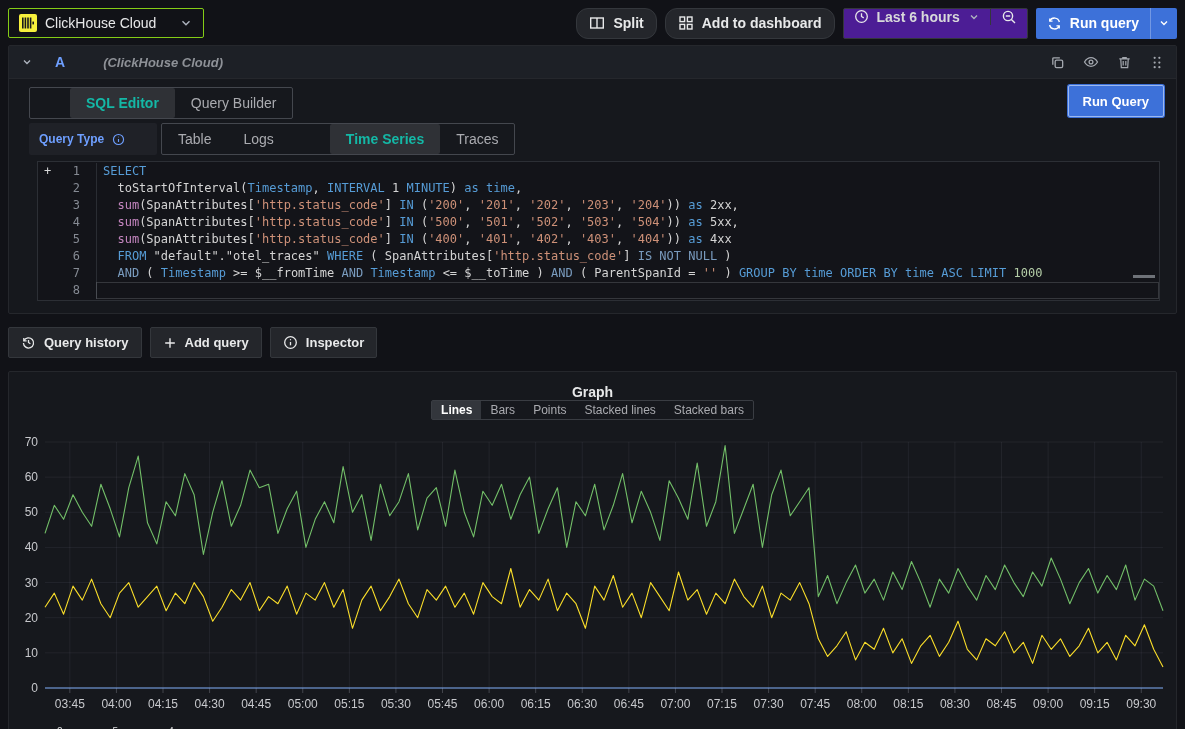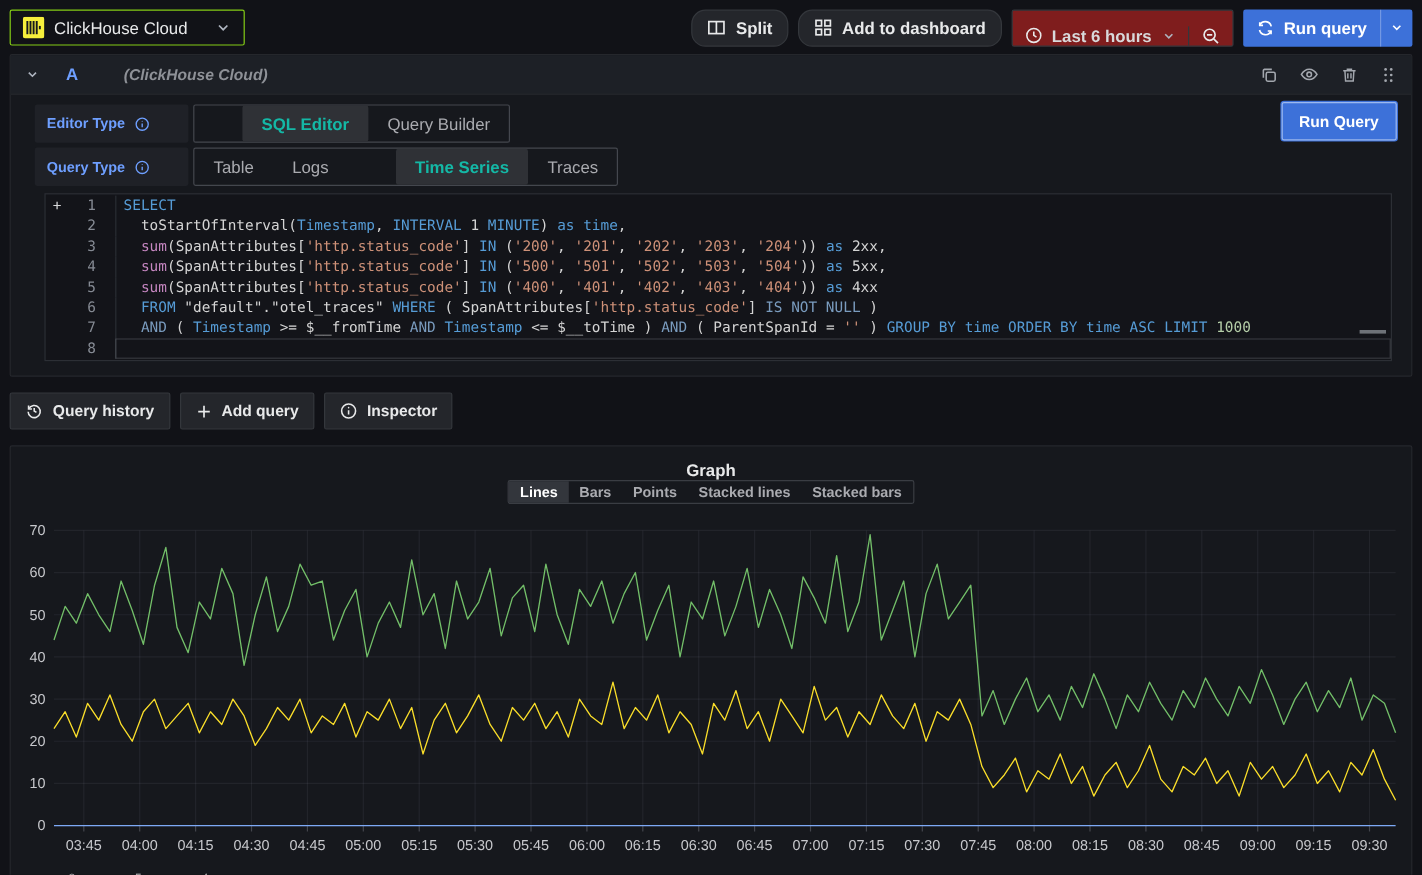--- a/index.html
+++ b/index.html
@@ -9,21 +9,21 @@
 
   
   .topbar { display:flex; justify-content:space-between; align-items:center; padding:7px 8px 6px; height:45px; }
   .ds-picker { display:flex; align-items:center; gap:8px; width:196px; height:30px;
     border:1px solid #84cc16; border-radius:2px; padding:0 10px; background:#111217; cursor:pointer; }
   .ds-picker .name { font-size:14px; color:#e8e9ea; flex:1; }
   .tb-right { display:flex; align-items:center; gap:8px; }
   .tb-btn { display:flex; align-items:center; gap:8px; height:31px; padding:0 12px;
     background:#24262b; border:1px solid #34373c; border-radius:12px; color:#e8e9ea;
     font-size:14px; font-weight:600; cursor:pointer; }
-  .tb-group { display:flex; align-items:flex-end; border:1px solid #34373c; border-radius:2px; background:#7f1d1d; height:31px; }
+  .tb-group { display:flex; align-items:flex-start; border:1px solid #34373c; border-radius:2px; background:#4c1d95; height:31px; }
   .tb-group .seg { display:flex; align-items:center; gap:8px; padding:0 10px; font-size:14px; font-weight:600; cursor:pointer; }
   .tb-group .seg + .seg { border-left:1px solid #34373c; }
   .run-query { display:flex; align-items:stretch; height:31px; background:#3d71d9; border-radius:2px; overflow:hidden; cursor:pointer; }
   .run-query .seg { display:flex; align-items:center; gap:8px; padding:0 11px; color:#fff; font-size:14px; font-weight:600; }
   .run-query .seg.caret { border-left:1px solid rgba(255,255,255,.28); padding:0 7px; }
 
   
   .panel { margin:0 8px; border:1px solid #25272c; border-radius:2px; background:#16181d; }
   .qrow-header { display:flex; align-items:center; gap:10px; height:33px; padding:0 12px;
     background:#1d2026; border-bottom:1px solid #25272c; }
@@ -61,21 +61,21 @@
   .actions { display:flex; gap:8px; padding:13px 8px; }
   .act-btn { display:flex; align-items:center; gap:8px; height:31px; padding:0 12px;
     background:#24262b; border:1px solid #34373c; border-radius:2px; color:#e8e9ea;
     font-size:13px; font-weight:600; cursor:pointer; }
 
   
   .graph-panel { margin:0 8px; border:1px solid #25272c; border-radius:2px; background:#16181d; padding:8px; }
   .graph-header { display:flex; justify-content:space-between; align-items:center; padding:4px 8px 2px;flex-direction:column; }
   .graph-title { font-size:14px; font-weight:600; color:#e8e9ea; }
   .mode-group { display:flex; border:1px solid #3a3d43; border-radius:2px; }
-  .mode-group .opt { padding:2px 9px; font-size:12px; color:#aaabb0; cursor:pointer;font-weight:bold; }
+  .mode-group .opt { padding:2px 9px; font-size:12px; color:#aaabb0; cursor:pointer; }
   .mode-group .opt.active { background:#33363c; color:#fff; font-weight:700; }
   .chart-wrap { padding:0 0 0 0; }
   svg text { font-family:"Liberation Sans", sans-serif; font-size:12px; fill:#c7c8cc; }
   .legend { display:flex; gap:18px; align-items:center; padding:4px 6px 2px 18px; }
   .legend .item { display:flex; align-items:center; gap:7px; font-size:10px; color:#d8d9da; cursor:pointer; }
   .legend .swatch { width:15px; height:4px; border-radius:2px; }
 </style>
 </head>
 <body>
 
@@ -201,30 +201,20 @@
             <circle cx="9.5" cy="8" r="1.2"></circle>
             <circle cx="4.5" cy="13" r="1.2"></circle>
             <circle cx="9.5" cy="13" r="1.2"></circle>
           </svg>
       </span>
     </div>
   </div>
 
   <div class="editor-body">
     <div class="field-row">
-      <div class="field-label">
-        <span>Editor Type</span>
-        <span class="icon">
-          <svg width="13" height="13" viewBox="0 0 16 16" fill="none" stroke="#6e9fff" stroke-width="1.4">
-              <circle cx="8" cy="8" r="6.2"></circle>
-              <path d="M8 7.4V11"></path>
-              <circle cx="8" cy="5" r="0.6" fill="#6e9fff" stroke="none"></circle>
-            </svg>
-        </span>
-      </div>
       <div class="seg-group">
         <div class="opt active">SQL Editor</div>
         <div class="opt">Query Builder</div>
       </div>
       <button class="runquery-btn">Run Query</button>
     </div>
     <div class="field-row">
       <div class="field-label">
         <span>Query Type</span>
         <span class="icon">

